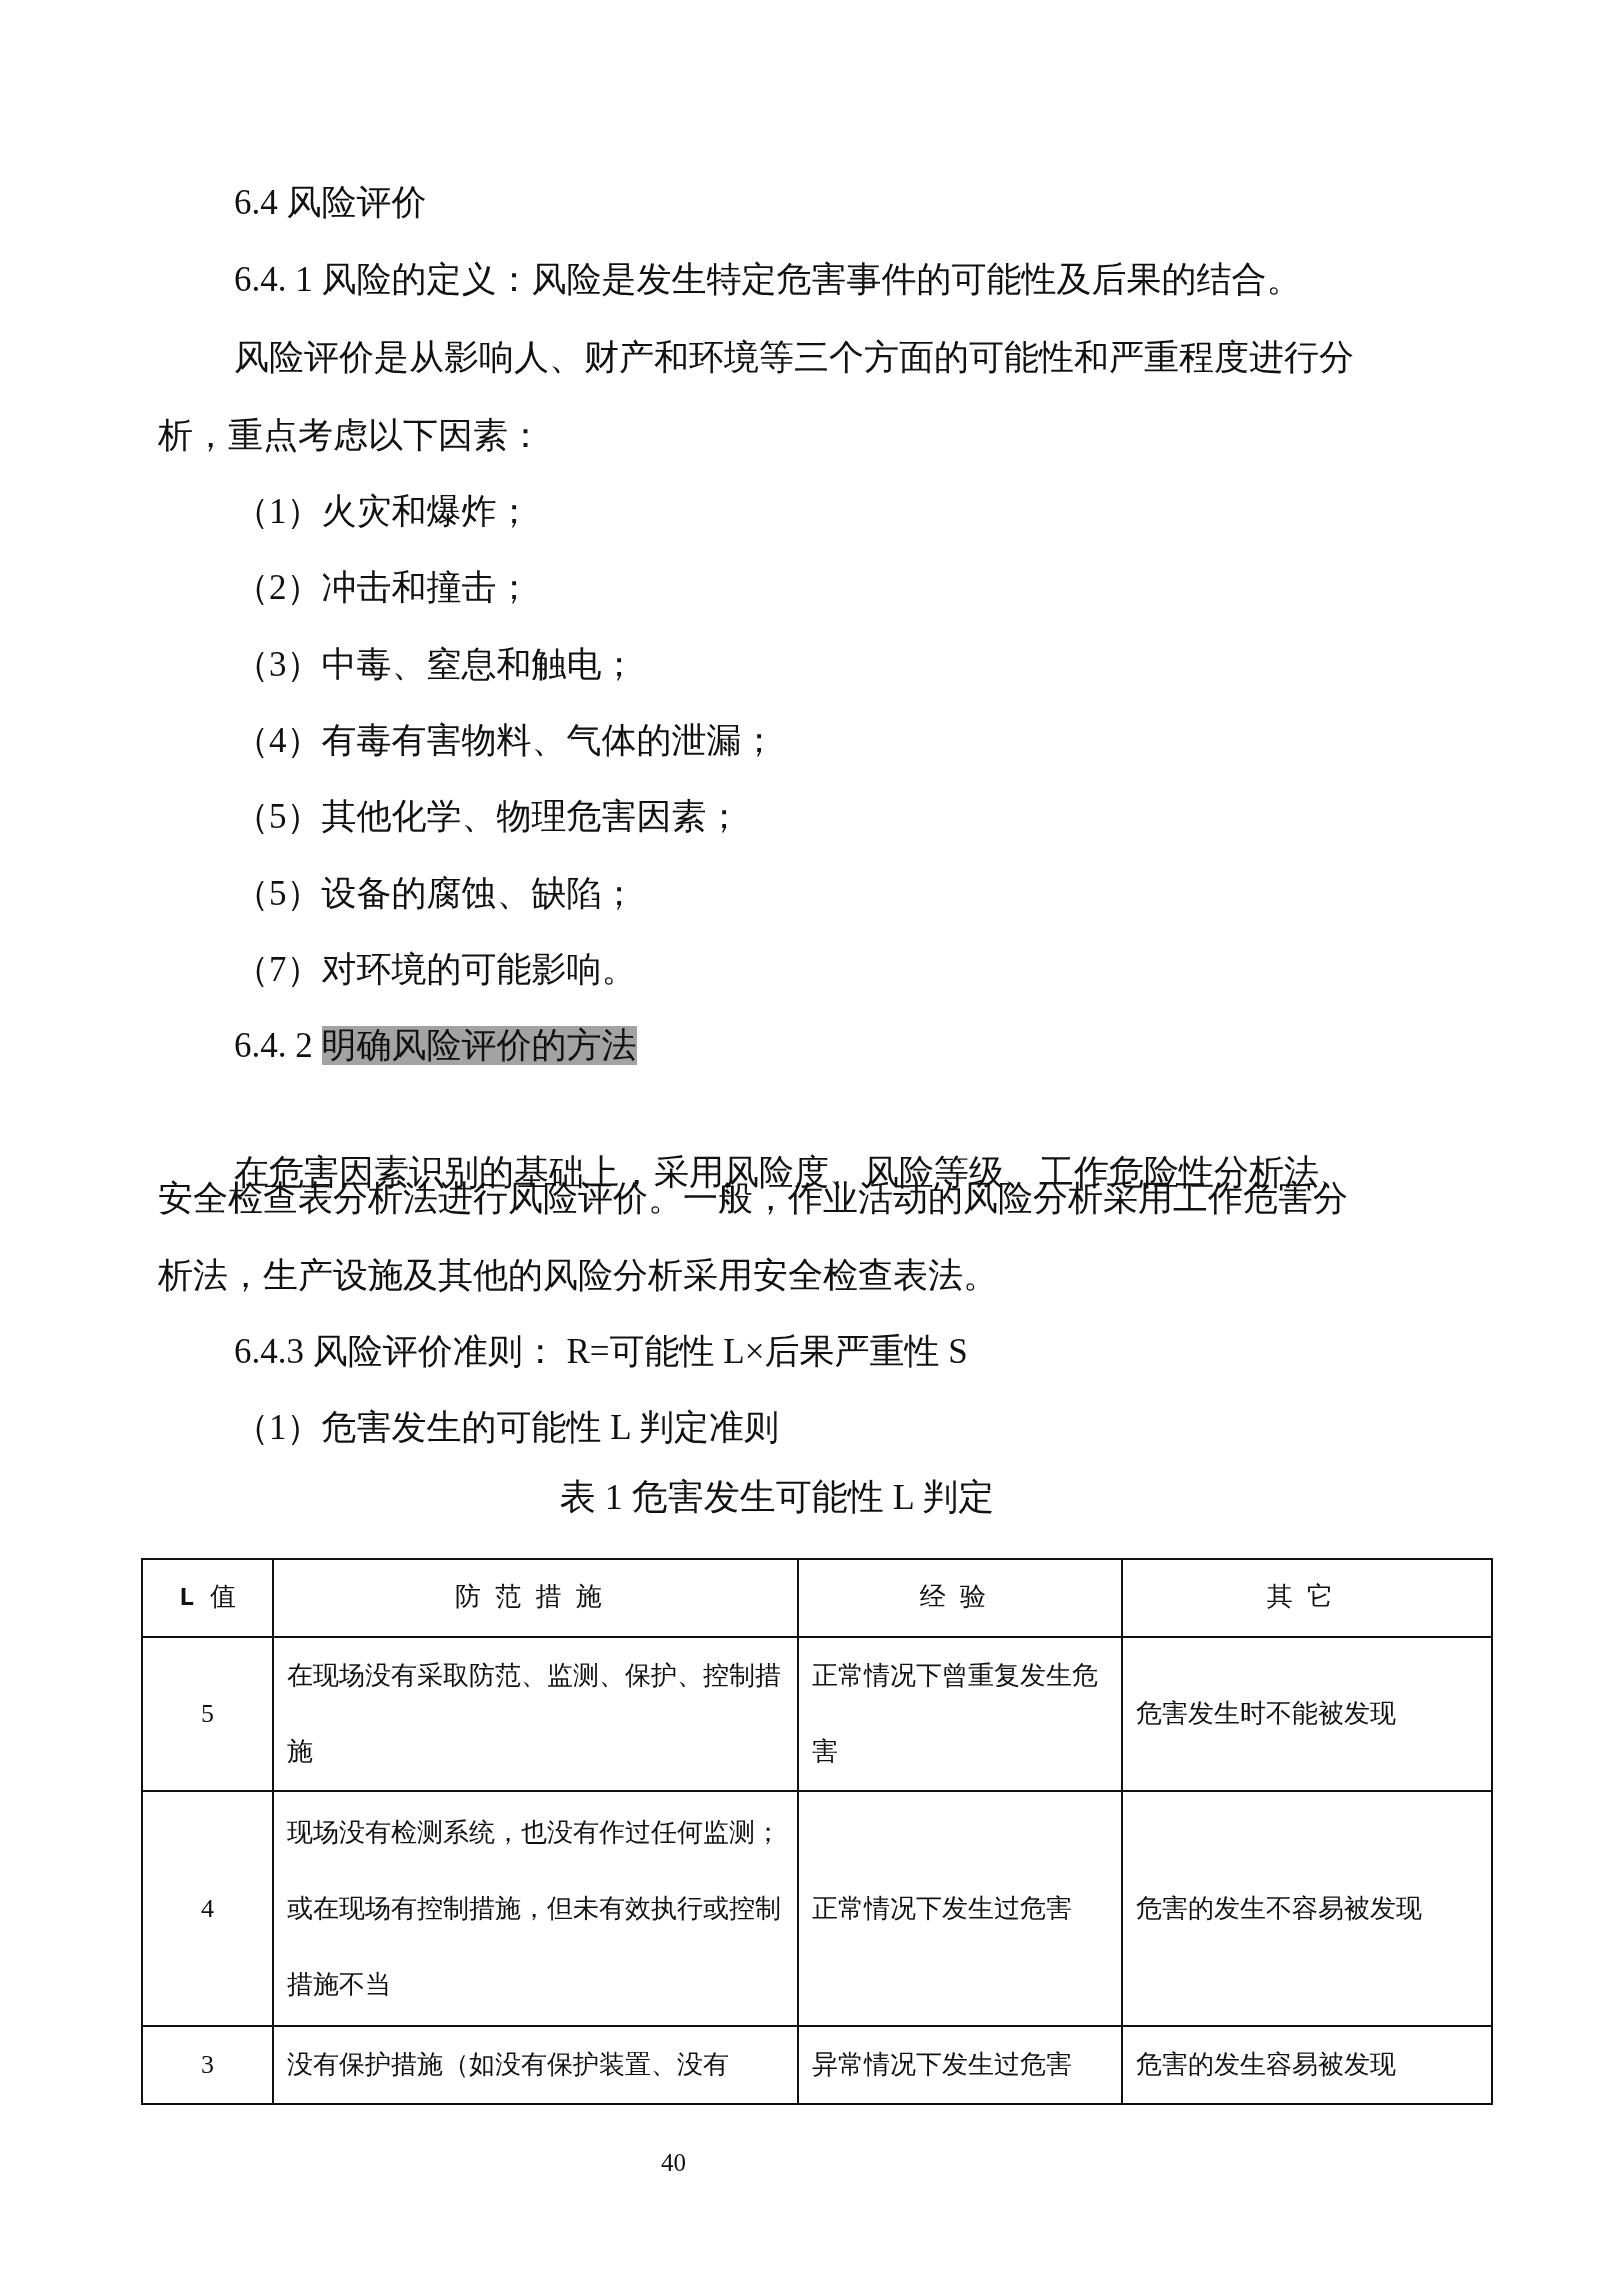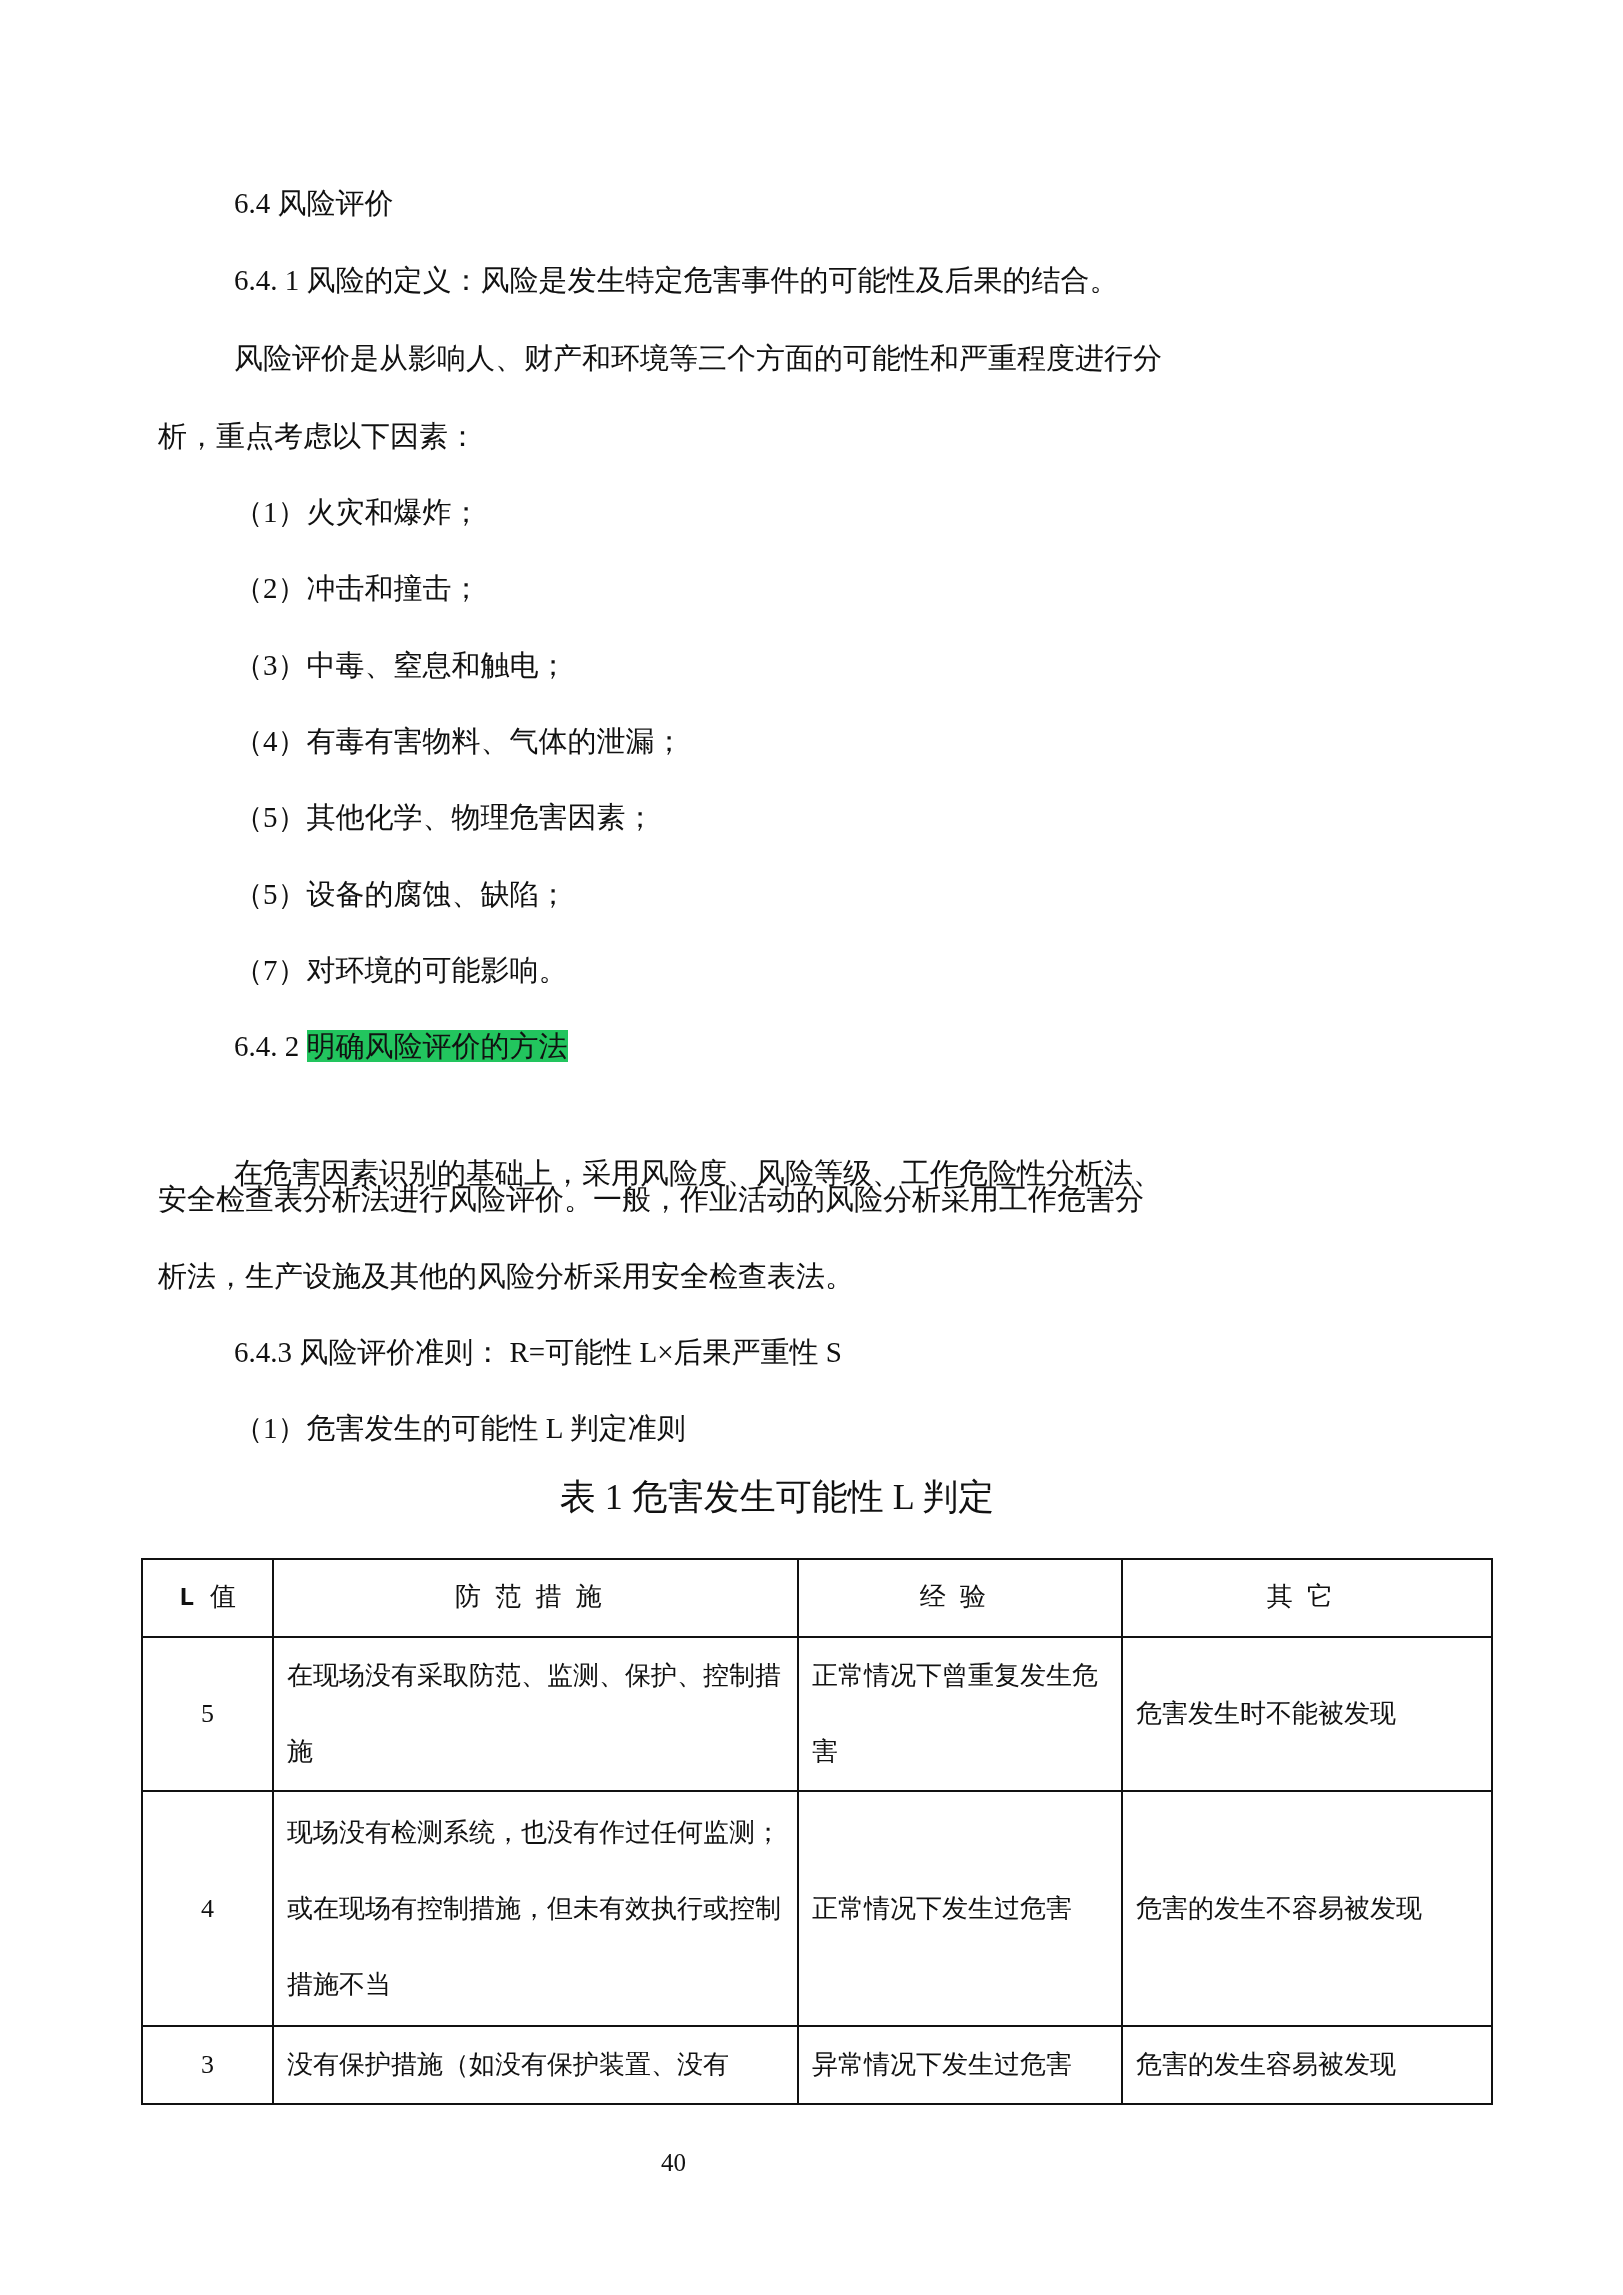--- a/index.html
+++ b/index.html
@@ -1,19 +1,19 @@
 <!DOCTYPE html>
 <html style="font-size:9.5px"><head>
 <meta charset="utf-8">
 <style>
   html, body { margin: 0; padding: 0; background: #ffffff; }
   body { width: 1623px; height: 2295px; position: relative; overflow: hidden;
          font-family: "Liberation Serif", "DejaVu Serif", serif; color: #111; }
-  .line { position: absolute; font-size: 29px; line-height: 48px; white-space: nowrap; }
-  .hl { background: #22c55e; }
+  .line { position: absolute; font-size: 35px; line-height: 48px; white-space: nowrap; }
+  .hl { background: #a3a3a3; }
   .caption { position: absolute; left: 0; width: 1554px; text-align: center; top: 1473px;
              font-size: 36px; line-height: 48px; }
   table.ltab { position: absolute; left: 141px; top: 1558px; border-collapse: collapse;
                width: 1350px; table-layout: fixed; }
   table.ltab td, table.ltab th { border: 2.4px solid #111; font-size: 26px; line-height: 76px;
                vertical-align: middle; padding: 0 13px; font-weight: normal; }
   table.ltab th { height: 73px; text-align: center; letter-spacing: 14.3px; font-family: Liberation Mono, monospace; }
   table.ltab th.lval { letter-spacing: 0; }
   table.ltab th.lval b { font-weight: bold; }
   table.ltab td.num { text-align: center; padding: 0; }

